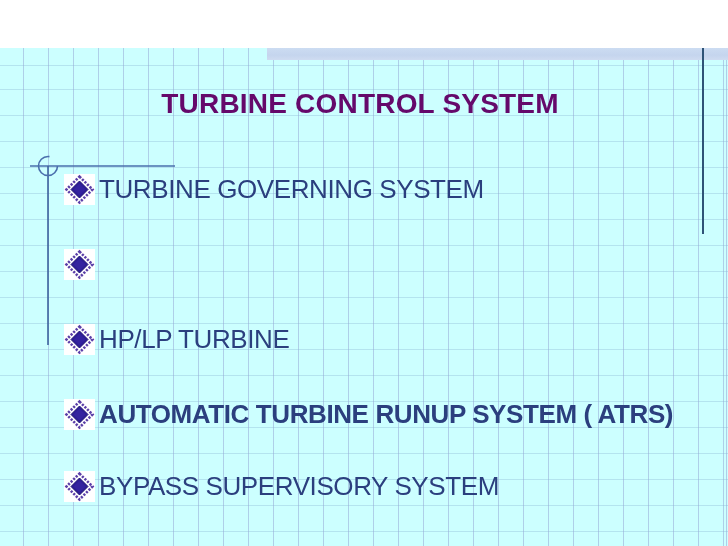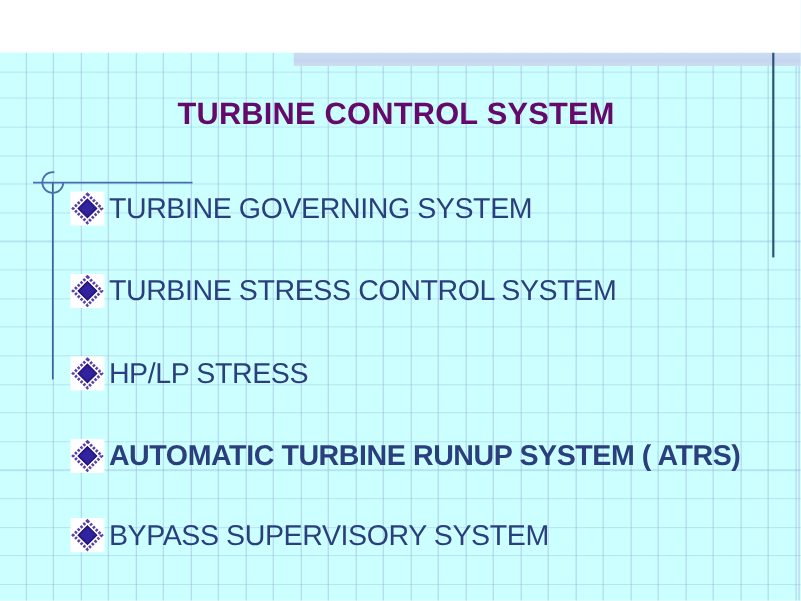--- a/index.html
+++ b/index.html
@@ -86,31 +86,30 @@
       <span class="bullet-label">TURBINE GOVERNING SYSTEM</span>
     </li>
     <li class="bullet-row">
       <span class="bullet">
         <svg viewBox="0 0 31 31">
           <path d="M15.5 2.5 L28.5 15.5 L15.5 28.5 L2.5 15.5 Z" fill="#ffffff" stroke="#5b3fa8" stroke-width="2.6" stroke-dasharray="2.2 1.4"></path>
           <path d="M15.5 7 L24 15.5 L15.5 24 L7 15.5 Z" fill="#2c1d95" stroke="#1d1270" stroke-width="1"></path>
           <path d="M15.5 9.5 L21.5 15.5 L15.5 21.5 L9.5 15.5 Z" fill="#34239f"></path>
         </svg>
       </span>
-      <span class="bullet-label">TURBINE STRESS CONTROL SYSTEM</span>
     </li>
     <li class="bullet-row">
       <span class="bullet">
         <svg viewBox="0 0 31 31">
           <path d="M15.5 2.5 L28.5 15.5 L15.5 28.5 L2.5 15.5 Z" fill="#ffffff" stroke="#5b3fa8" stroke-width="2.6" stroke-dasharray="2.2 1.4"></path>
           <path d="M15.5 7 L24 15.5 L15.5 24 L7 15.5 Z" fill="#2c1d95" stroke="#1d1270" stroke-width="1"></path>
           <path d="M15.5 9.5 L21.5 15.5 L15.5 21.5 L9.5 15.5 Z" fill="#34239f"></path>
         </svg>
       </span>
-      <span class="bullet-label">HP/LP STRESS</span>
+      <span class="bullet-label">HP/LP TURBINE</span>
     </li>
     <li class="bullet-row">
       <span class="bullet">
         <svg viewBox="0 0 31 31">
           <path d="M15.5 2.5 L28.5 15.5 L15.5 28.5 L2.5 15.5 Z" fill="#ffffff" stroke="#5b3fa8" stroke-width="2.6" stroke-dasharray="2.2 1.4"></path>
           <path d="M15.5 7 L24 15.5 L15.5 24 L7 15.5 Z" fill="#2c1d95" stroke="#1d1270" stroke-width="1"></path>
           <path d="M15.5 9.5 L21.5 15.5 L15.5 21.5 L9.5 15.5 Z" fill="#34239f"></path>
         </svg>
       </span>
       <span class="bullet-label">AUTOMATIC TURBINE RUNUP SYSTEM ( ATRS)</span>

